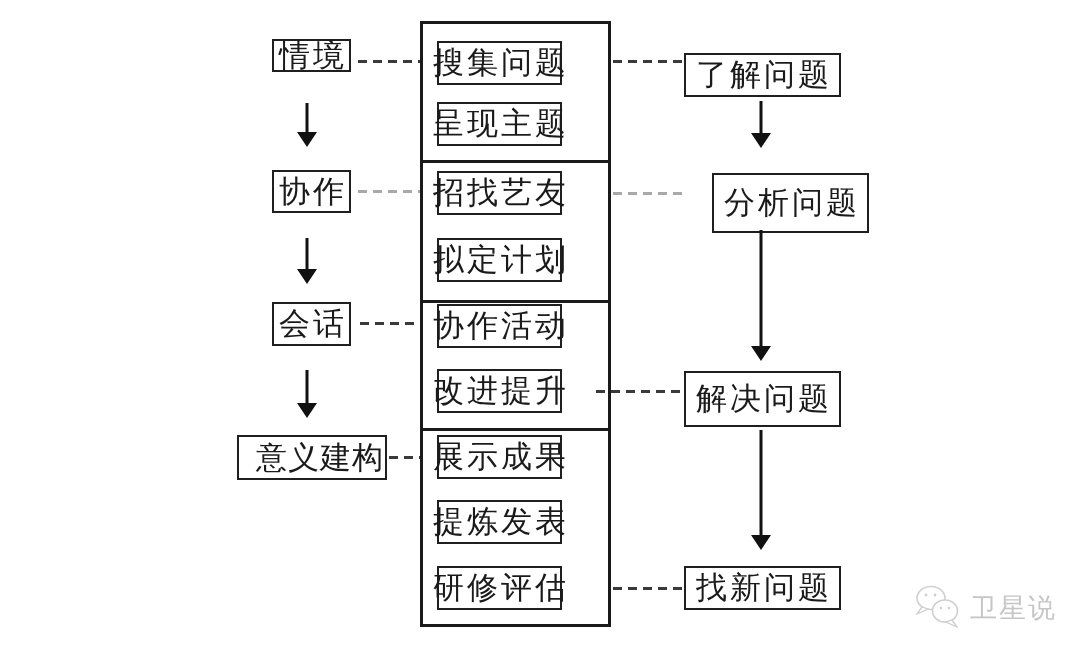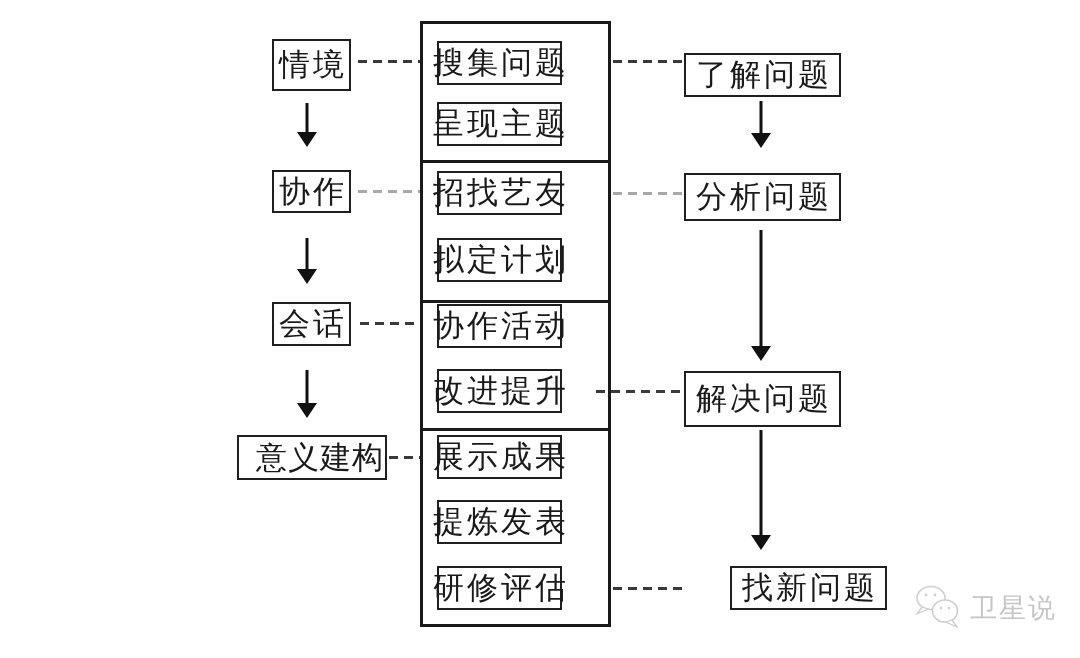--- a/index.html
+++ b/index.html
@@ -69,21 +69,21 @@
     font-size: 27px;
     letter-spacing: 2px;
     font-family: Liberation Serif, serif;
   }
 </style>
 </head>
 <body>
 
 <div id="canvas">
 
-  <div class="box" style="left:272px; top:39px;  width:79px;  height:52px;">情境</div>
+  <div class="box" style="left:272px; top:39px;  width:79px;  height:33px;">情境</div>
   <div class="box" style="left:272px; top:170px; width:79px;  height:43px;">协作</div>
   <div class="box" style="left:272px; top:302px; width:79px;  height:44px;">会话</div>
   <div class="box" style="left:237px; top:435px; width:150px; height:45px; letter-spacing:1px;padding-left:13px;">意义建构</div>
 
   <div class="arrow" style="left:296px; top:103px; height:44px;">
       <div class="shaft"></div>
       <div class="head"></div>
     </div>
   <div class="arrow" style="left:296px; top:238px; height:46px;">
       <div class="shaft"></div>
@@ -103,23 +103,23 @@
   <div class="box inner-box" style="top:102px;">呈现主题</div>
   <div class="box inner-box" style="top:171px;">招找艺友</div>
   <div class="box inner-box" style="top:238px;">拟定计划</div>
   <div class="box inner-box" style="top:304px;">协作活动</div>
   <div class="box inner-box" style="top:369px;">改进提升</div>
   <div class="box inner-box" style="top:435px;">展示成果</div>
   <div class="box inner-box" style="top:500px;">提炼发表</div>
   <div class="box inner-box" style="top:566px;">研修评估</div>
 
   <div class="box" style="left:684px; top:53px;  width:157px; height:44px;">了解问题</div>
-  <div class="box" style="left:684px; top:173px; width:157px; height:48px;">分析问题</div>
+  <div class="box" style="left:712px; top:173px; width:157px; height:60px;">分析问题</div>
   <div class="box" style="left:684px; top:371px; width:157px; height:56px;">解决问题</div>
-  <div class="box" style="left:684px; top:566px; width:157px; height:44px;margin-left:46px;">找新问题</div>
+  <div class="box" style="left:684px; top:566px; width:157px; height:44px;">找新问题</div>
 
   <div class="arrow" style="left:750px; top:101px; height:47px;">
       <div class="shaft"></div>
       <div class="head"></div>
     </div>
   <div class="arrow" style="left:750px; top:230px; height:131px;">
       <div class="shaft"></div>
       <div class="head"></div>
     </div>
   <div class="arrow" style="left:750px; top:430px; height:120px;">

